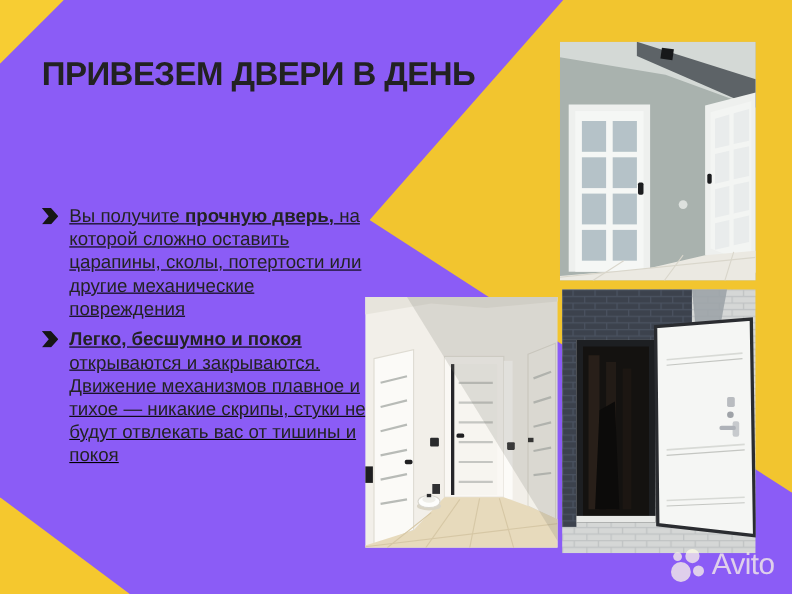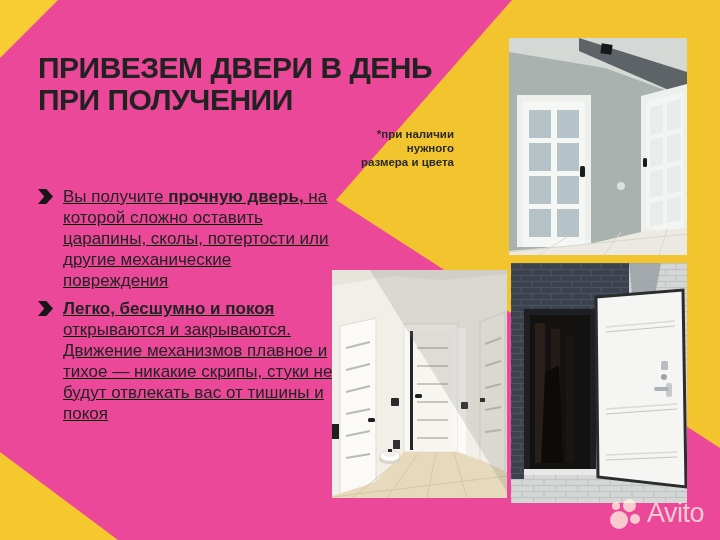--- a/index.html
+++ b/index.html
@@ -1,17 +1,17 @@
 <!DOCTYPE html>
 <html><head>
 <meta charset="utf-8">
 <style>
   html,body{margin:0;padding:0;background:#888;}
   .canvas{position:relative;width:720px;height:540px;overflow:hidden;
-          background:#ec4899;font-family:"Liberation Sans",sans-serif;}
+          background:#8b5cf6;font-family:"Liberation Sans",sans-serif;}
   
   .bg-shape{position:absolute;inset:0;pointer-events:none;}
   .bg-chevron{background:#F2C52F;clip-path:polygon(512px 0,720px 0,720px 448px,336px 200px);}
   .bg-corner-tl{background:#F7CD33;clip-path:polygon(0 0,58px 0,0 58px);}
   .bg-corner-bl{position:absolute;left:0;top:452px;width:118px;height:88px;background:#F5C82E;
                 clip-path:polygon(0 0,100% 100%,0 100%);pointer-events:none;}
   
   .title{position:absolute;left:38px;top:52px;color:#222;font-weight:800;
          font-size:30px;line-height:32px;letter-spacing:-0.5px;text-transform:uppercase;}
   .note{position:absolute;left:330px;top:127px;width:124px;text-align:right;
@@ -43,27 +43,22 @@
 <body>
 
 <div class="canvas">
 
   <div class="bg-shape bg-chevron"></div>
   <div class="bg-shape bg-corner-tl"></div>
   <div class="bg-corner-bl"></div>
 
   <div class="title">
     <div>ПРИВЕЗЕМ ДВЕРИ В ДЕНЬ</div>
-    <div>ПРИ ПОЛУЧЕНИИ</div>
   </div>
 
-  <div class="note">
-    <div>*при наличии нужного</div>
-    <div>размера и цвета</div>
-  </div>
 
   <div class="bullets">
     <div class="bullet">
       <span class="chev"></span>
       <div class="btxt"><span>Вы получите </span><span class="b">прочную дверь,</span><span> на которой сложно оставить царапины, сколы, потертости или другие механические повреждения</span></div>
     </div>
     <div class="bullet">
       <span class="chev"></span>
       <div class="btxt"><span class="b">Легко, бесшумно и покоя</span><span> открываются и закрываются. Движение механизмов плавное и тихое — никакие скрипы, стуки не будут отвлекать вас от тишины и покоя</span></div>
     </div>

